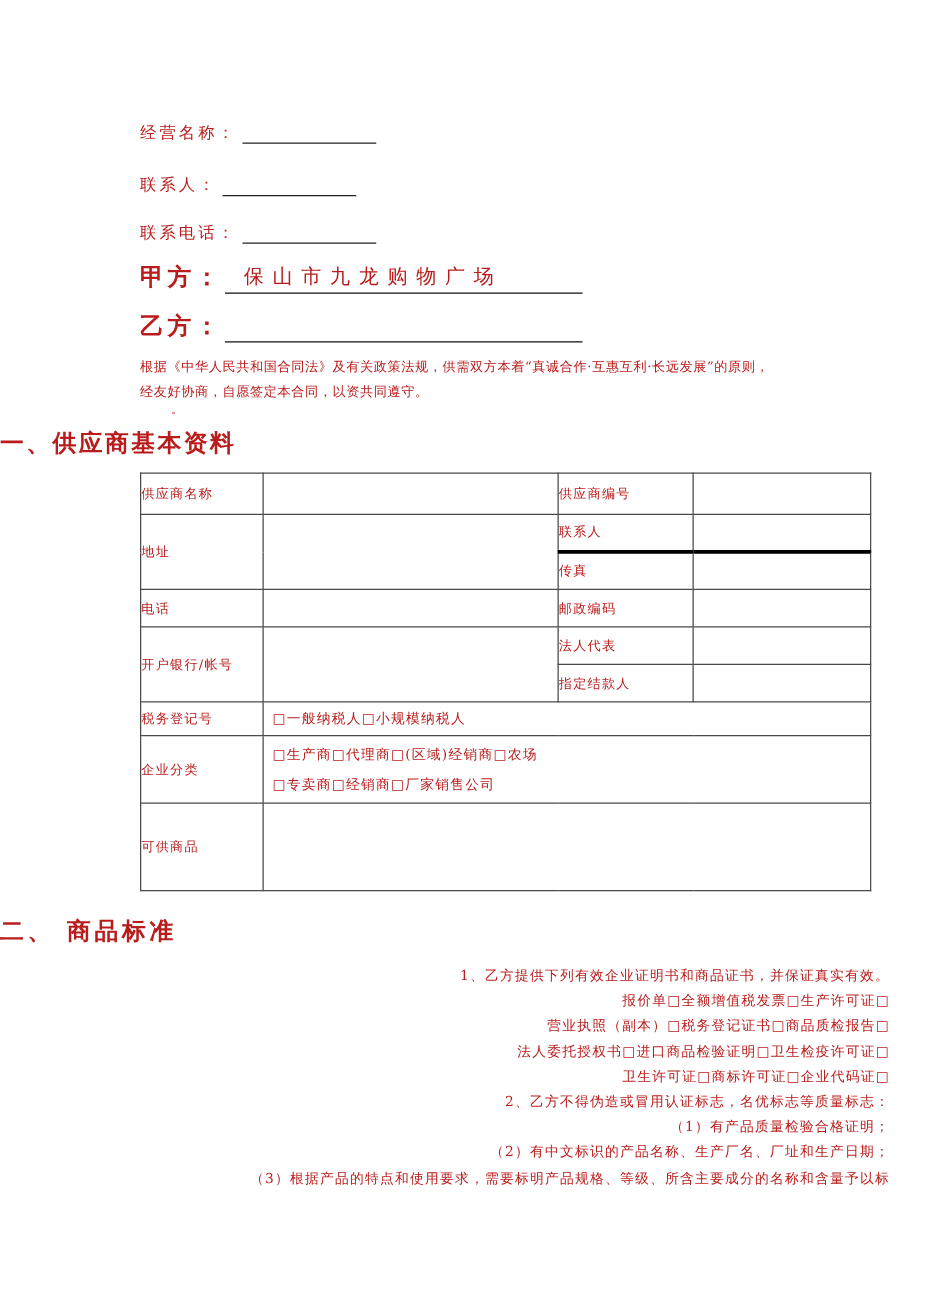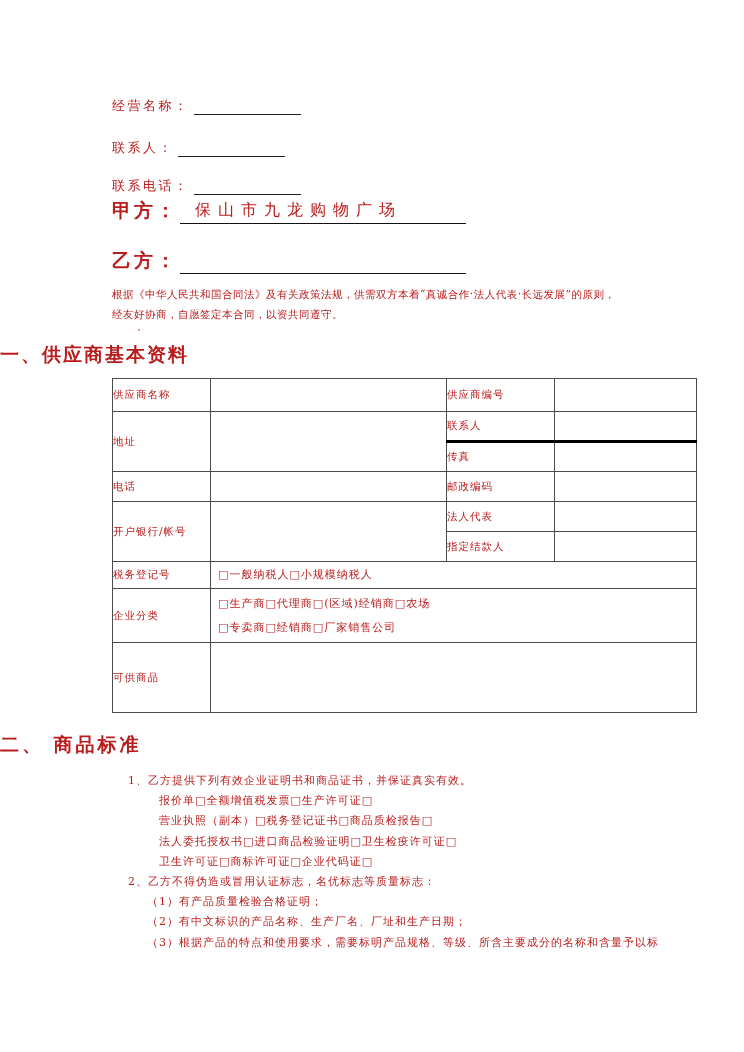--- a/index.html
+++ b/index.html
@@ -11,38 +11,38 @@
     font-family:"DejaVu Serif","Liberation Serif",serif;
     color:#b91c1c;
     overflow:hidden;
   }
   
   .field{position:absolute;left:112px;font-size:13px;letter-spacing:2.5px;white-space:nowrap;}
   .f1{top:97px}.f2{top:139px}.f3{top:177px}
   .fline{display:inline-block;width:107px;height:13px;border-bottom:1.5px solid #222;margin-left:4px;vertical-align:bottom;}
   
   .party{position:absolute;left:112px;font-size:19px;font-weight:bold;letter-spacing:3px;white-space:nowrap;}
-  .pa{top:198px}.pb{top:248px}
+  .pa{top:209px}.pb{top:248px}
   .pline{display:inline-block;width:286px;height:24px;border-bottom:1.8px solid #111;margin-left:2px;vertical-align:bottom;
          font-size:16px;font-weight:500;letter-spacing:7px;padding-left:15px;box-sizing:border-box;}
   
   .preamble{position:absolute;left:112px;top:284px;width:586px;font-size:10.5px;line-height:20px;letter-spacing:0.5px;}
   .stray{position:absolute;left:137px;top:321px;font-size:9px;}
   
   .hsec{position:absolute;left:0;width:744px;text-align:left;font-size:19px;font-weight:bold;letter-spacing:2px;}
   .h1{top:342px}.h2{top:732px;letter-spacing:3px}
   
   .tbl{position:absolute;left:112px;top:378px;width:584px;border-collapse:collapse;table-layout:fixed;}
   .tbl td{border:1px solid #4a4a4a;font-size:10.5px;padding:0;letter-spacing:1px;overflow:hidden;}
   .tbl td.lbl{text-align:left;}
   .tbl td.opt{padding-left:7px;font-size:11px;line-height:24px;}
   .bb{border-bottom:3px solid #000 !important;}
   .r1{height:33px}.r30{height:30px}.r7{height:27px}.r8{height:54px}.r9{height:70px}
   
-  .clauses{position:absolute;left:112px;top:771px;width:600px;font-size:11px;line-height:20.2px;letter-spacing:1px;}
+  .clauses{position:absolute;left:112px;top:771px;width:600px;font-size:11px;line-height:20.2px;letter-spacing:1px;text-align:right;}
   .ca{padding-left:16px}.cb{padding-left:47px}.cc{padding-left:35px}
 </style>
 </head>
 <body>
 
 <div class="page">
 
   <div class="field f1">
     <span>经营名称：</span><span class="fline"></span>
   </div>
@@ -54,21 +54,21 @@
   </div>
 
   <div class="party pa">
     <span>甲方：</span><span class="pline">保山市九龙购物广场</span>
   </div>
   <div class="party pb">
     <span>乙方：</span><span class="pline"></span>
   </div>
 
   <div class="preamble">
-    <div>根据《中华人民共和国合同法》及有关政策法规，供需双方本着“真诚合作·法人代表·长远发展”的原则，</div>
+    <div>根据《中华人民共和国合同法》及有关政策法规，供需双方本着“真诚合作·互惠互利·长远发展”的原则，</div>
     <div>经友好协商，自愿签定本合同，以资共同遵守。</div>
   </div>
   <div class="stray">。</div>
 
   <div class="hsec h1">一、供应商基本资料</div>
 
   <table class="tbl">
     <colgroup>
         <col style="width:98px">
         <col style="width:236px">

